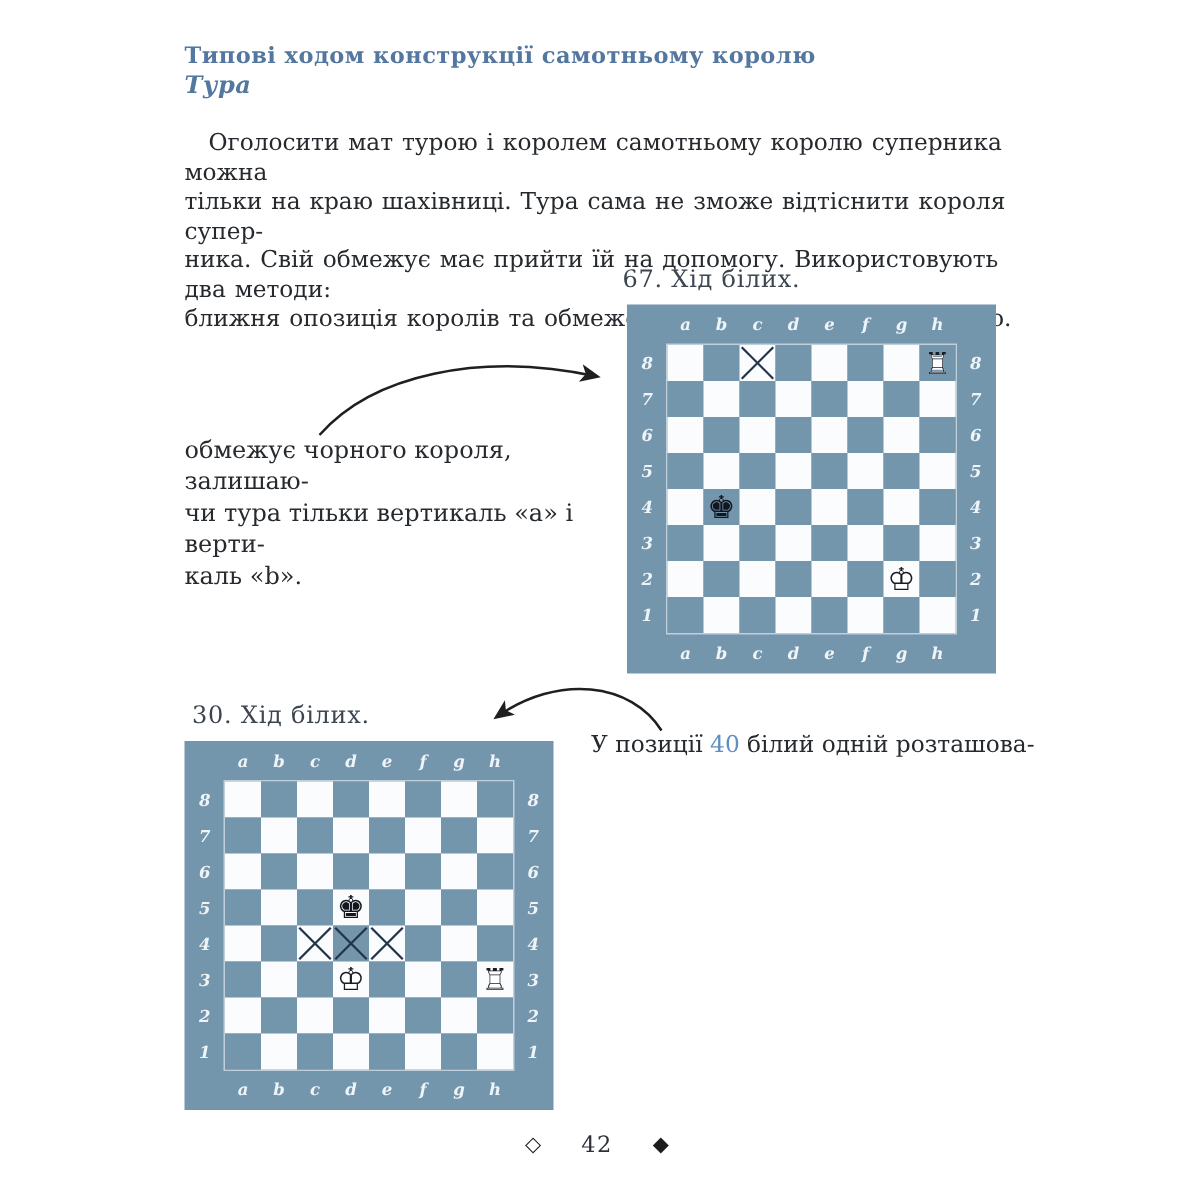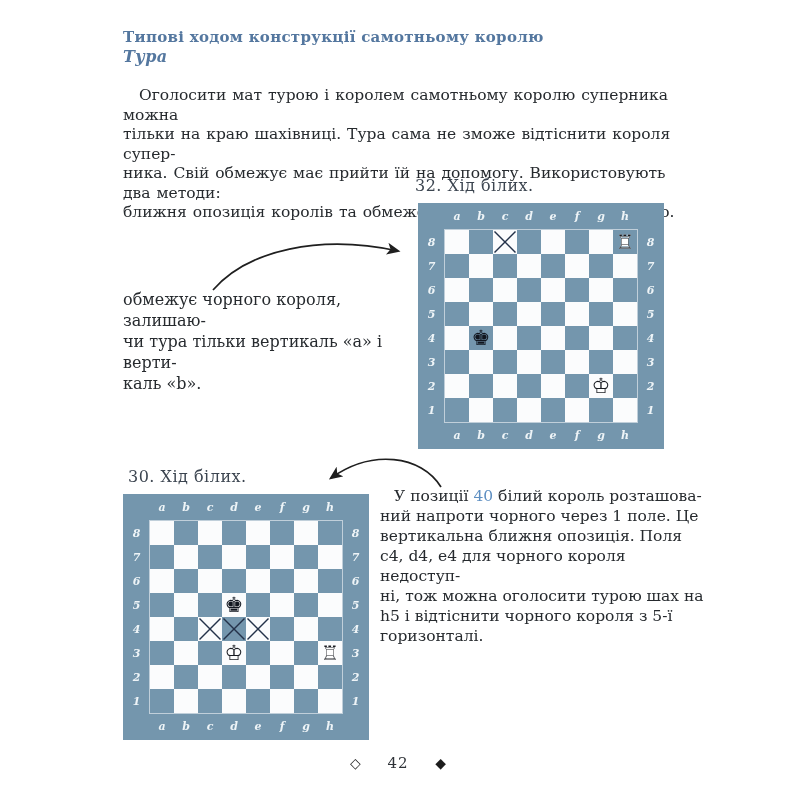--- a/index.html
+++ b/index.html
@@ -77,21 +77,21 @@
 <body>
 
 <div class="abs title">Типові ходом конструкції самотньому королю</div>
 <div class="abs subtitle">Тура</div>
 
 <div class="abs bodytext intro">Оголосити мат турою і королем самотньому королю суперника можна
 тільки на краю шахівниці. Тура сама не зможе відтіснити короля супер-
 ника. Свій обмежує має прийти їй на допомогу. Використовують два методи:
 ближня опозиція королів та обмеження короля суперника турою.</div>
 
-<div class="abs diagram-label label-79">32. Хід білих.</div>
+<div class="abs diagram-label label-79">67. Хід білих.</div>
 <div class="board" style="left: 418px; top: 203px; width: 246px; height: 246px;">
     <div class="grid" style="left: 27px; top: 27px; width: 192px; height: 192px;">
       <div class="sq light" style="left: 0px; top: 0px;"></div>
       <div class="sq dark" style="left: 24px; top: 0px;"></div>
       <div class="sq light" style="left: 48px; top: 0px;"></div>
       <div class="sq dark" style="left: 72px; top: 0px;"></div>
       <div class="sq light" style="left: 96px; top: 0px;"></div>
       <div class="sq dark" style="left: 120px; top: 0px;"></div>
       <div class="sq light" style="left: 144px; top: 0px;"></div>
       <div class="sq dark" style="left: 168px; top: 0px;"></div>
@@ -334,27 +334,21 @@
       <span class="glyph-fill">♚</span>
       <span class="glyph-outline">♔</span>
     </div>
     <div class="piece white-rook" style="left: 195px; top: 147px;">
       <span class="glyph-fill">♜</span>
       <span class="glyph-outline">♖</span>
     </div>
   </div>
 
 <div class="abs note note-80">
-  <div class="lead"><span>У позиції </span><span class="num">40</span><span> білий король розташова-</span></div>
-  <div class="rest">ний напроти чорного через 1 поле. Це
-вертикальна ближня опозиція. Поля
-c4, d4, e4 для чорного короля недоступ-
-ні, тож можна оголосити турою шах на
-h5 і відтіснити чорного короля з 5-ї
-горизонталі.</div>
+  <div class="lead"><span>У позиції </span><span class="num">40</span><span> білий одній розташова-</span></div>
 </div>
 
 <svg class="abs arrows" viewBox="0 0 800 800">
   <defs>
     <marker id="ah" markerWidth="9" markerHeight="8" refX="6.5" refY="3.5" orient="auto">
       <path d="M0,0 L8,3.5 L0,7 L2,3.5 z" fill="#1f1f1f"></path>
     </marker>
   </defs>
   <path d="M 213 290 C 248 250, 320 234, 398 251" fill="none" stroke="#1f1f1f" stroke-width="1.7" marker-end="url(#ah)"></path>
   <path d="M 441 487 C 421 455, 372 449, 331 478" fill="none" stroke="#1f1f1f" stroke-width="1.7" marker-end="url(#ah)"></path>

